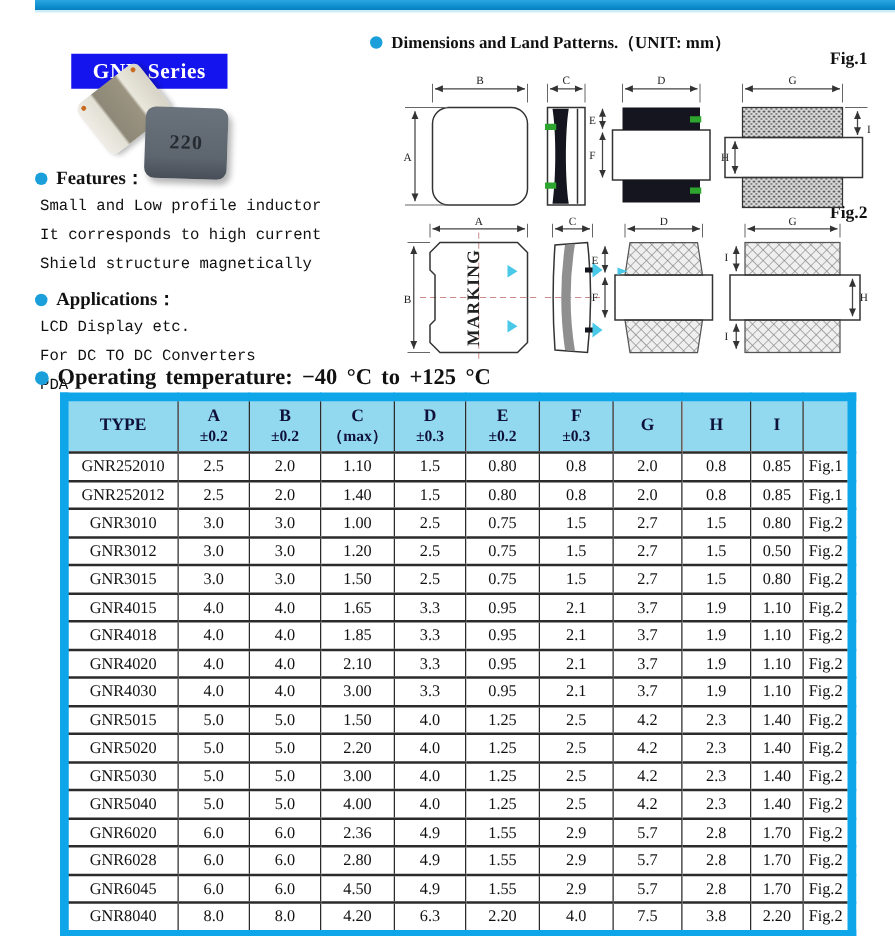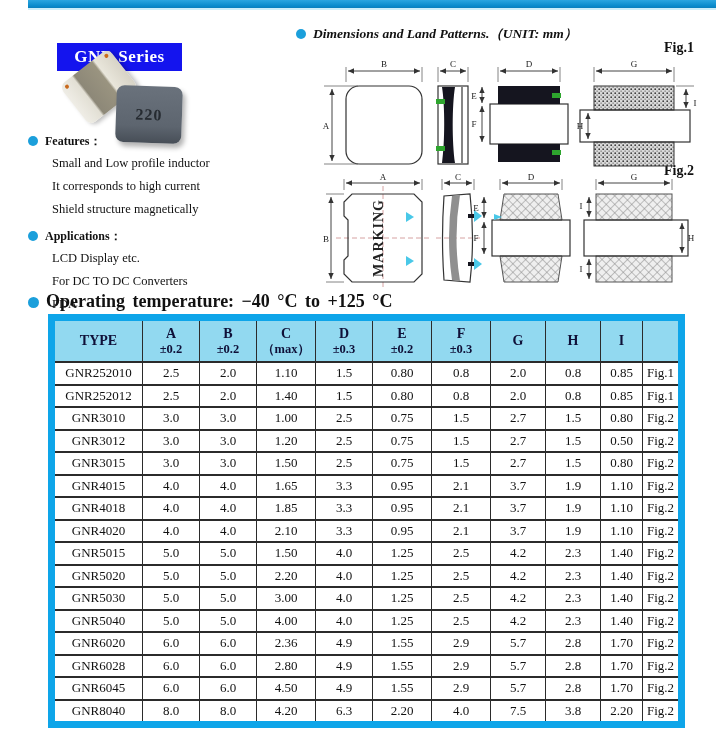--- a/index.html
+++ b/index.html
@@ -25,28 +25,28 @@
         transform:rotate(2deg);background:linear-gradient(180deg,#6a727c 0%,#5d656f 70%,#474e57 100%);
         box-shadow:3px 4px 5px rgba(0,0,0,.3);
         display:flex;align-items:center;justify-content:center;}
   .ind2 span{color:#262b31;font-weight:bold;font-size:16px;letter-spacing:1px;}
 
   .bullet{display:inline-block;width:11px;height:11px;border-radius:50%;background:#1b9fdb;
           margin-right:7px;vertical-align:-1px;}
   .bullet.small{width:10px;height:10px;}
 
   .left-col{position:absolute;left:28px;top:133px;width:286px;}
-  .sec-head{font-size:12px;font-weight:bold;margin:0 0 7px 0;}
-  .sec-item{margin:0 0 10px 24px;font-size:12.5px;line-height:13px;}
+  .sec-head{font-size:15px;font-weight:bold;margin:0 0 7px 0;}
+  .sec-item{margin:0 0 10px 4px;font-size:12.5px;line-height:13px;font-family:Liberation Mono, monospace;}
   .sec-gap{height:2px;}
 
   .operating{position:absolute;left:28px;top:291px;width:460px;font-size:18px;font-weight:bold;
              word-spacing:3px;}
 
-  .dim-heading{position:absolute;left:296px;top:25px;width:420px;font-size:13.5px;font-weight:bold;font-style:italic;}
+  .dim-heading{position:absolute;left:296px;top:25px;width:420px;font-size:13.5px;font-weight:bold;}
 
   .fig-label{position:absolute;font-size:14px;font-weight:bold;}
   .fig1-label{left:664px;top:40px;}
   .fig2-label{left:664px;top:163px;}
 
   .fig-svg{position:absolute;}
   .fig1-svg{left:322px;top:56px;}
   .fig2-svg{left:322px;top:174px;}
   .dim{stroke:#444;stroke-width:1;}
   .ext{stroke:#666;stroke-width:.8;}
@@ -411,20 +411,33 @@
           <td>2.10</td>
           <td>3.3</td>
           <td>0.95</td>
           <td>2.1</td>
           <td>3.7</td>
           <td>1.9</td>
           <td>1.10</td>
           <td>Fig.2</td>
         </tr>
         <tr>
+          <td>GNR4030</td>
+          <td>4.0</td>
+          <td>4.0</td>
+          <td>3.00</td>
+          <td>3.3</td>
+          <td>0.95</td>
+          <td>2.1</td>
+          <td>3.7</td>
+          <td>1.9</td>
+          <td>1.10</td>
+          <td>Fig.2</td>
+        </tr>
+        <tr>
           <td>GNR5015</td>
           <td>5.0</td>
           <td>5.0</td>
           <td>1.50</td>
           <td>4.0</td>
           <td>1.25</td>
           <td>2.5</td>
           <td>4.2</td>
           <td>2.3</td>
           <td>1.40</td>

